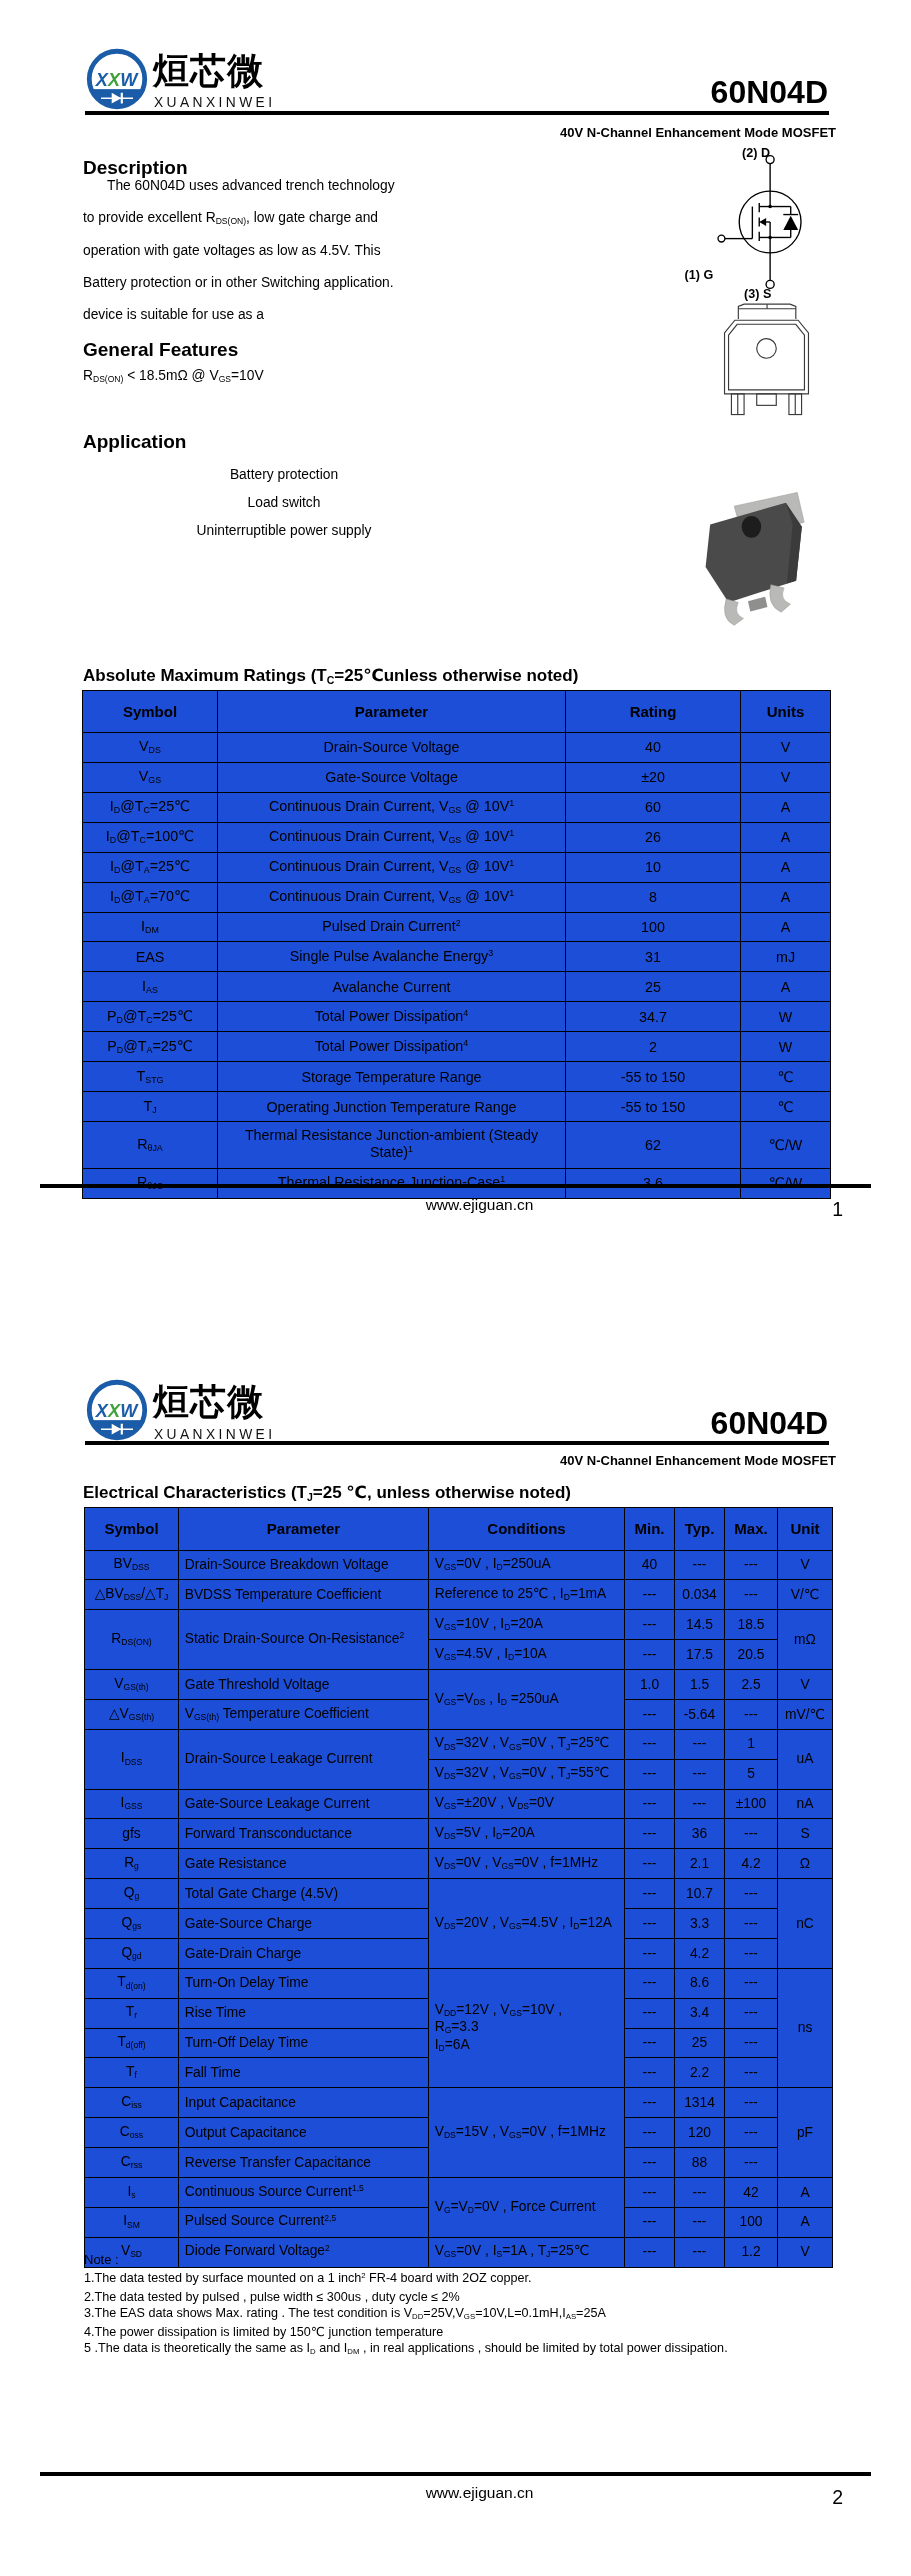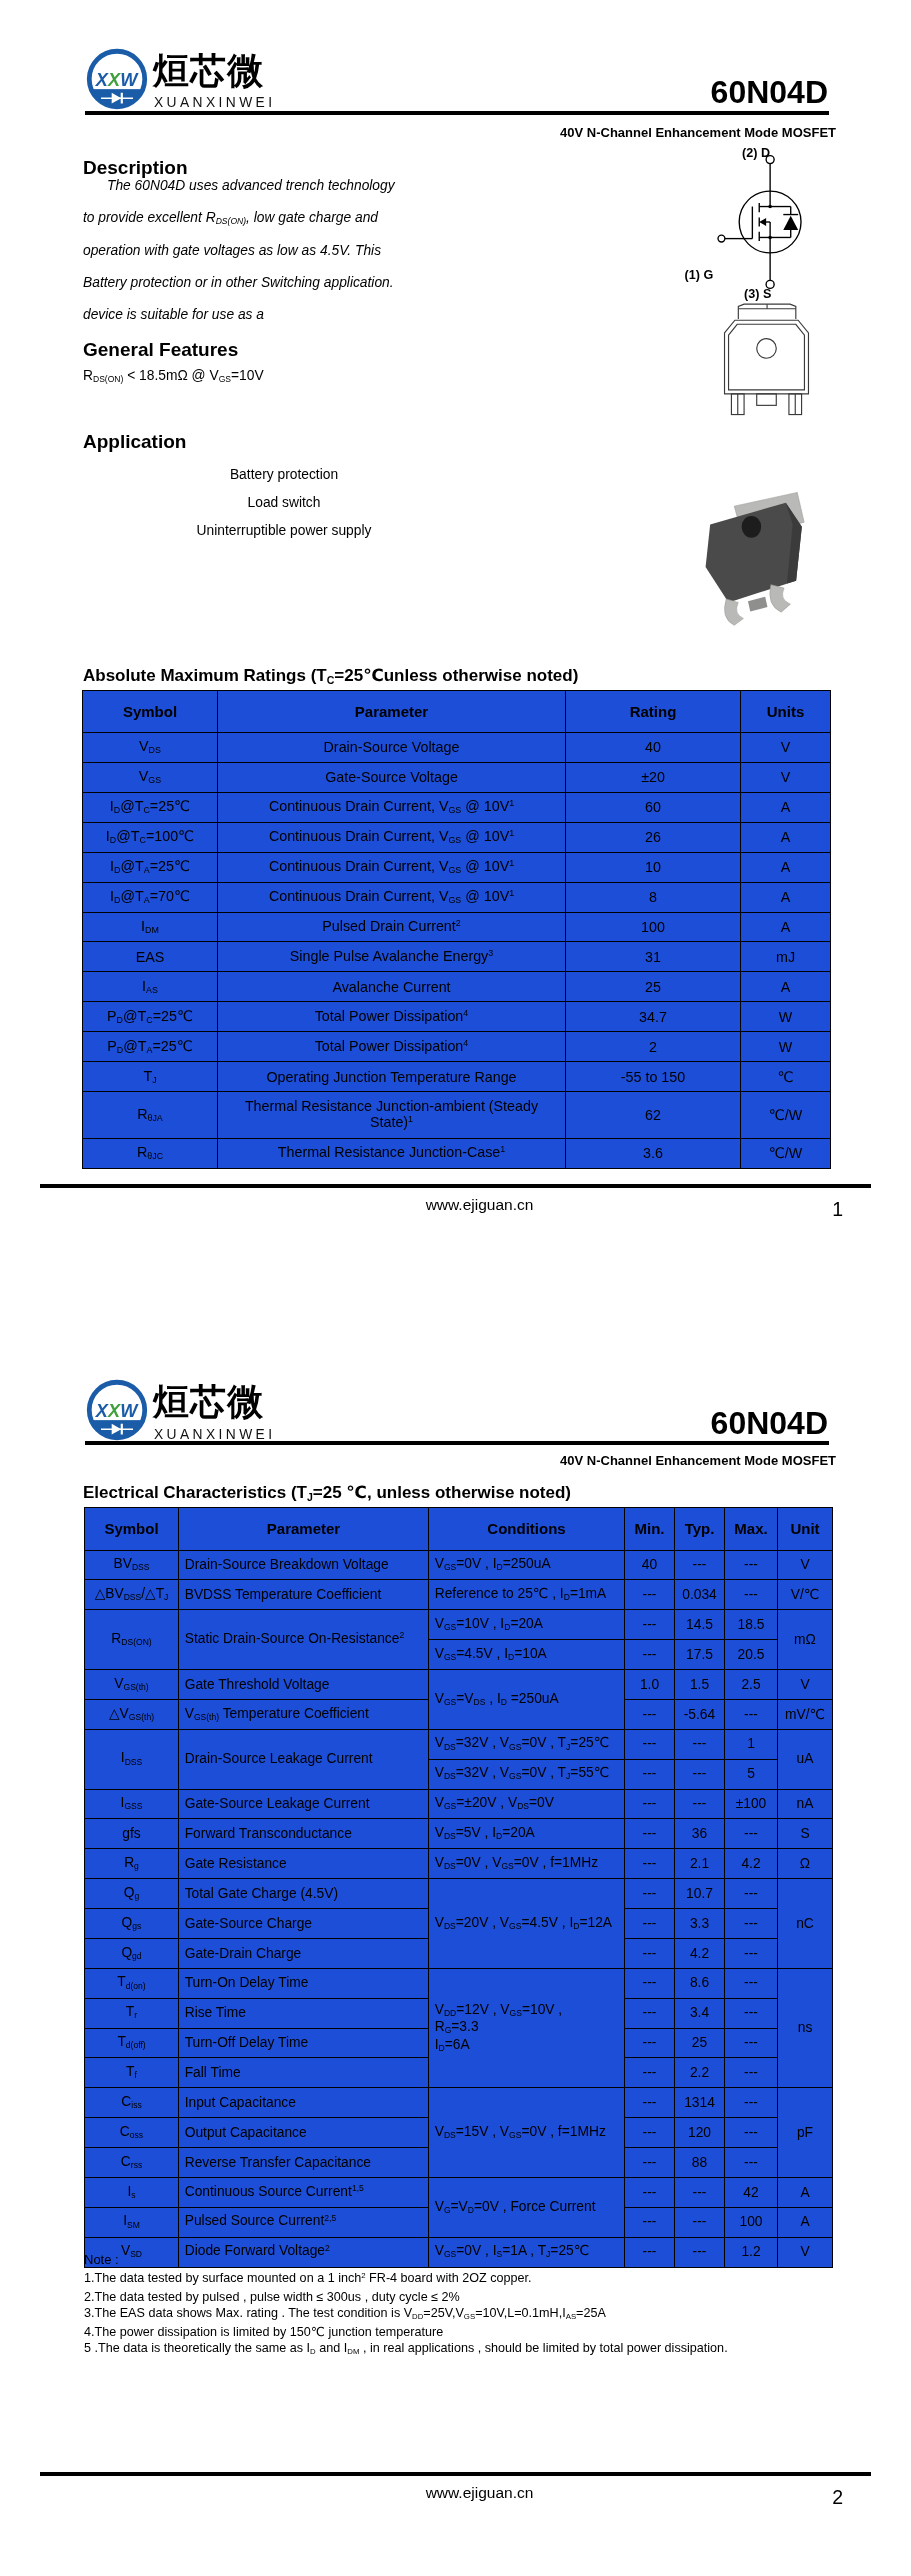--- a/index.html
+++ b/index.html
@@ -8,21 +8,21 @@
   .abs{position:absolute;}
   
   .cn-name{font-size:36px;font-weight:bold;letter-spacing:1.1px;line-height:1;}
   .en-name{font-size:13.8px;letter-spacing:3.4px;color:#111;line-height:1;}
   .partnum{font-size:32px;font-weight:bold;letter-spacing:0;line-height:1;}
   .hrule{background:#000;height:4px;}
   .subtitle{font-size:13px;font-weight:bold;line-height:1;margin-left:31px;}
   
   .h2{font-size:19px;font-weight:bold;line-height:1;}
   .tlines .li{font-size:13.8px;}
-  .desc .li{line-height:32px;font-style:italic;}
+  .desc .li{line-height:32px;}
   .desc .li:first-child{text-indent:24px;}
   .feat .li{line-height:33px;}
   .app .li{line-height:28px;}
   
   table.sheet{border-collapse:collapse;table-layout:fixed;background:#1d4ed8;}
   table.sheet th,table.sheet td{border:1.1px solid #000;border-top:1.7px solid #000;border-bottom:1.7px solid #000;
      font-size:13.8px;line-height:15.5px;text-align:center;vertical-align:middle;padding:5.7px 3.4px;
      overflow:hidden;word-wrap:break-word;}
   table.sheet th{font-size:15px;font-weight:bold;padding:13px 2.3px;}
   table.sheet td.l{text-align:left;padding-left:5.7px;}
@@ -229,20 +229,26 @@
           <td>34.7</td>
           <td>W</td>
         </tr>
         <tr>
           <td>P<sub>D</sub>@T<sub>A</sub>=25℃</td>
           <td>Total Power Dissipation<sup>4</sup></td>
           <td>2</td>
           <td>W</td>
         </tr>
         <tr>
+          <td>T<sub>STG</sub></td>
+          <td>Storage Temperature Range</td>
+          <td>-55 to 150</td>
+          <td>℃</td>
+        </tr>
+        <tr>
           <td>T<sub>J</sub></td>
           <td>Operating Junction Temperature Range</td>
           <td>-55 to 150</td>
           <td>℃</td>
         </tr>
         <tr>
           <td>R<sub>θJA</sub></td>
           <td>Thermal Resistance Junction-ambient (Steady State)<sup>1</sup></td>
           <td>62</td>
           <td>℃/W</td>

